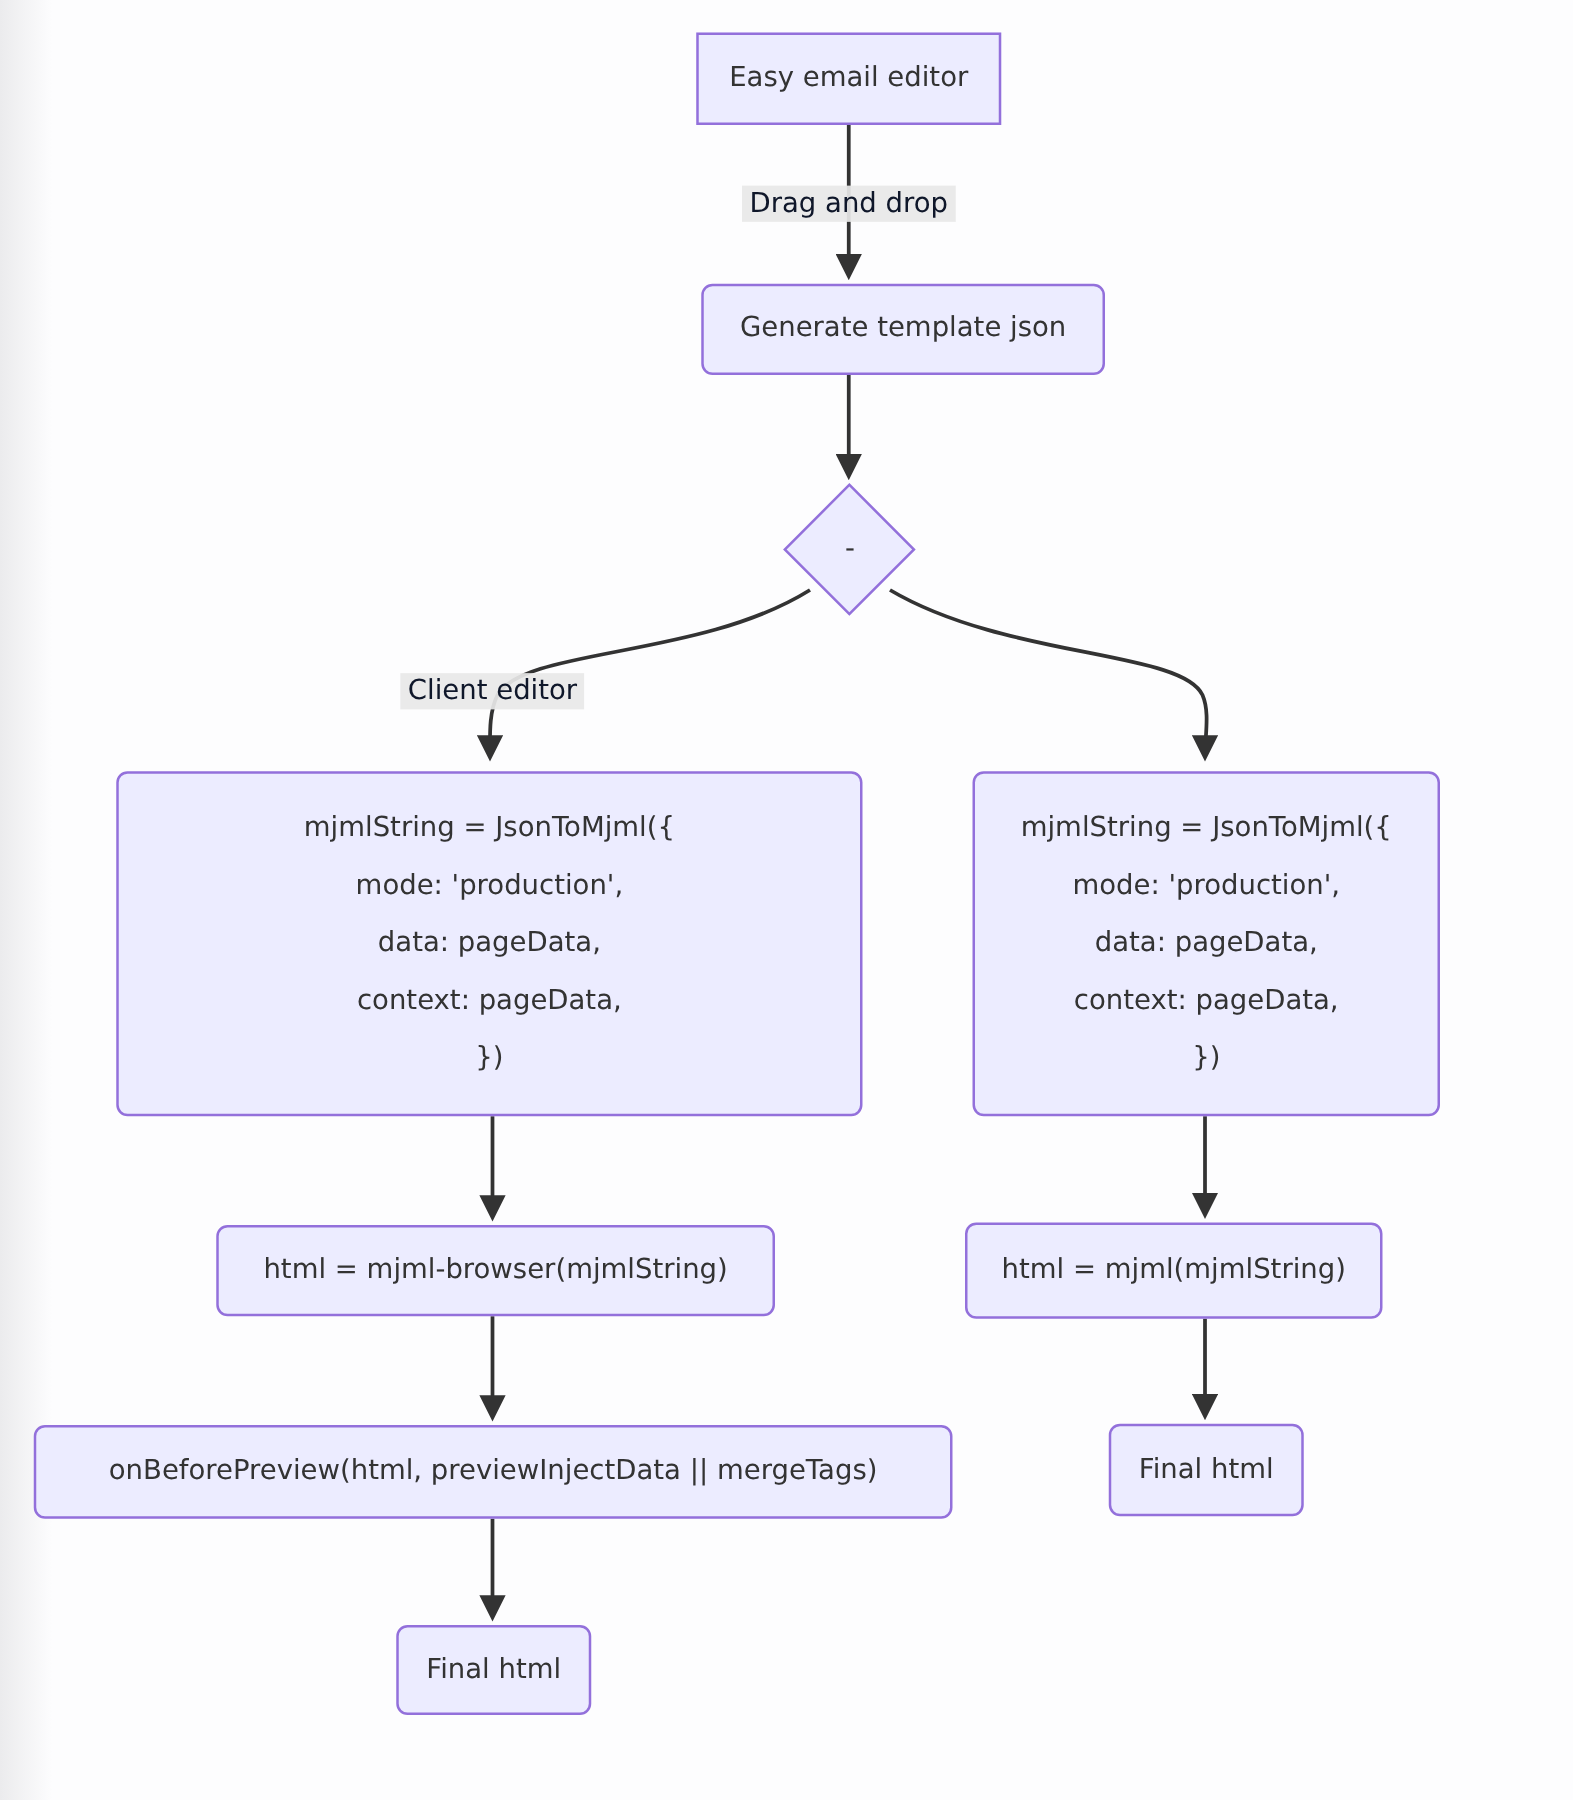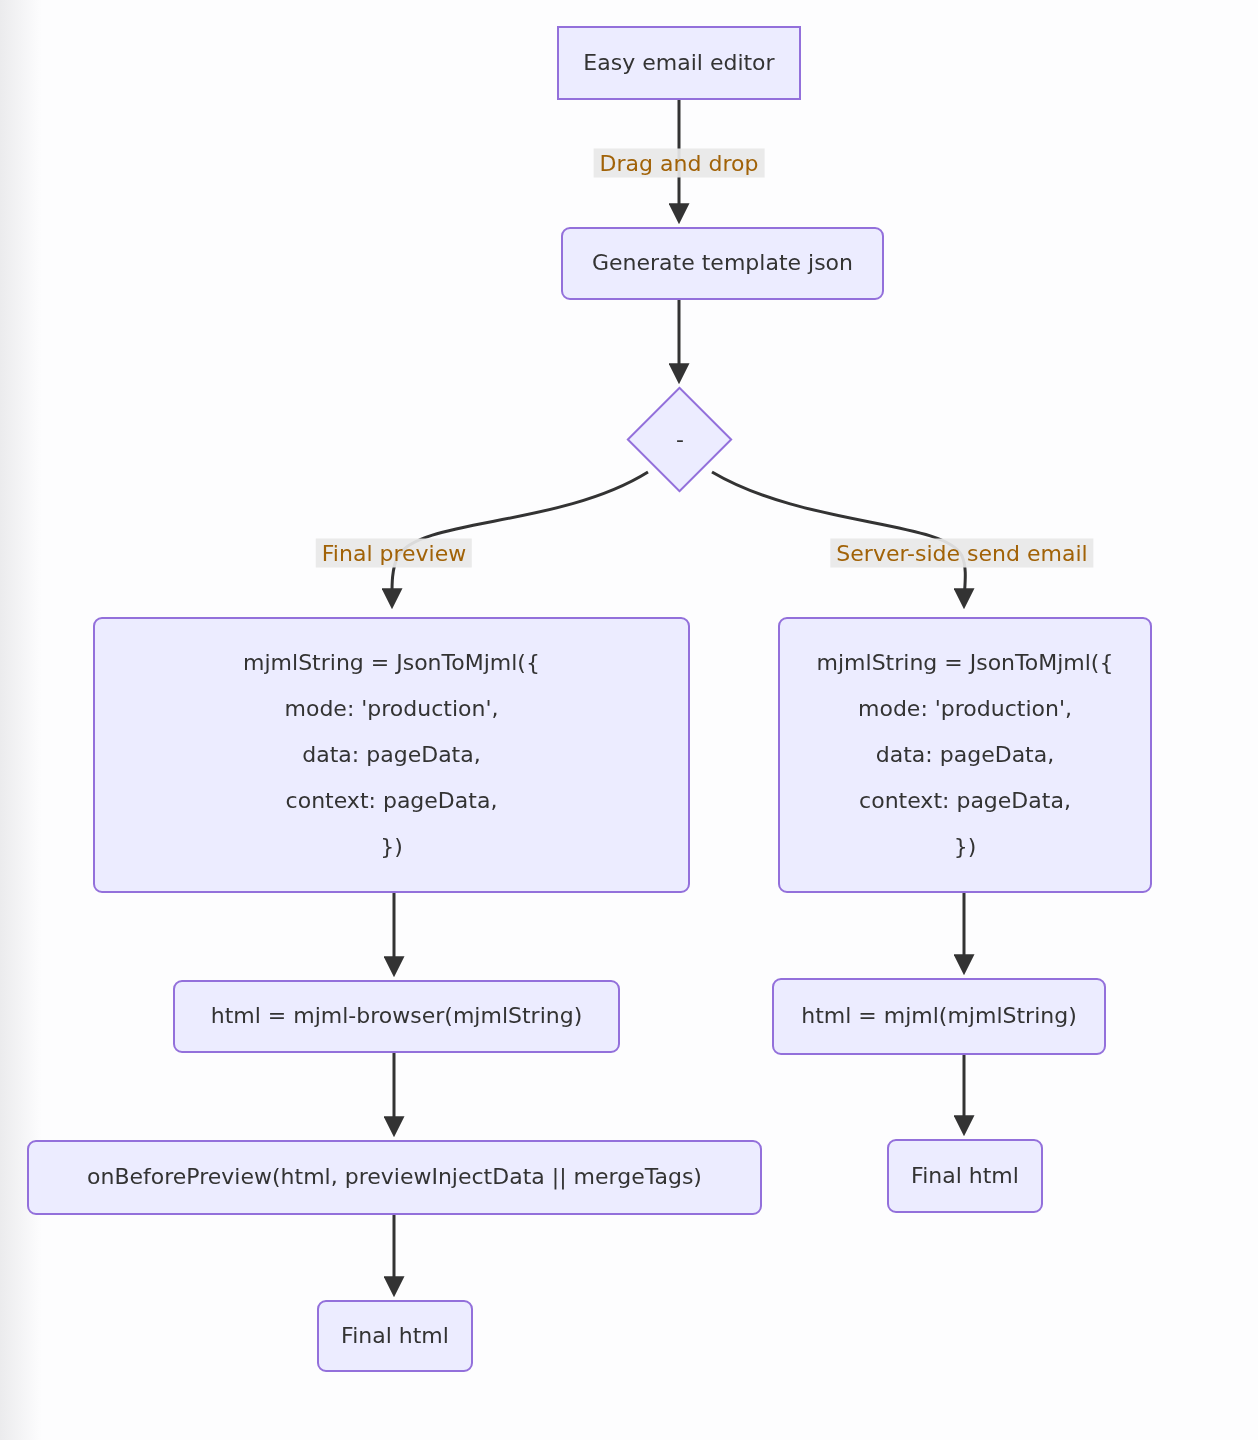--- a/index.html
+++ b/index.html
@@ -65,21 +65,21 @@
     font-size: 22px;
     color: #333333;
   }
   .edge-label {
     position: absolute;
     transform: translate(-50%, -50%);
     background: rgba(232, 232, 232, 0.92);
     padding: 2px 6px;
     font-size: 22px;
     white-space: nowrap;
-    color: #a16207;
+    color: #0f172a;
   }
   
   #n-easy     { left: 557px; top: 26px;  width: 244px; height: 74px; }
   #n-generate { left: 517px; top: 227px; width: 323px; height: 73px; margin-left: 44px; }
   #n-diamond  { left: 642px; top: 402px; }
   #lbl-diamond{ left: 680px; top: 439px; }
   #n-client   { left: 93px;  top: 617px; width: 597px; height: 276px; }
   #n-server   { left: 778px; top: 617px; width: 374px; height: 276px; }
   #n-browser  { left: 173px; top: 980px; width: 447px; height: 73px; }
   #n-onbefore { left: 27px;  top: 1140px; width: 735px; height: 75px; }
@@ -121,22 +121,21 @@
 
   <div class="edge-label" id="el-drag">Drag and drop</div>
 
   <div class="node" id="n-generate">
     <span>Generate template json</span>
   </div>
 
   <div class="diamond" id="n-diamond"></div>
   <div class="diamond-label" id="lbl-diamond">-</div>
 
-  <div class="edge-label" id="el-client">Final preview</div>
-  <div class="edge-label" id="el-server">Server-side send email</div>
+  <div class="edge-label" id="el-client">Client editor</div>
 
   <div class="node code-node" id="n-client">
     <div>mjmlString = JsonToMjml({</div>
     <div>mode: 'production',</div>
     <div>data: pageData,</div>
     <div>context: pageData,</div>
     <div>})</div>
   </div>
 
   <div class="node code-node" id="n-server">

